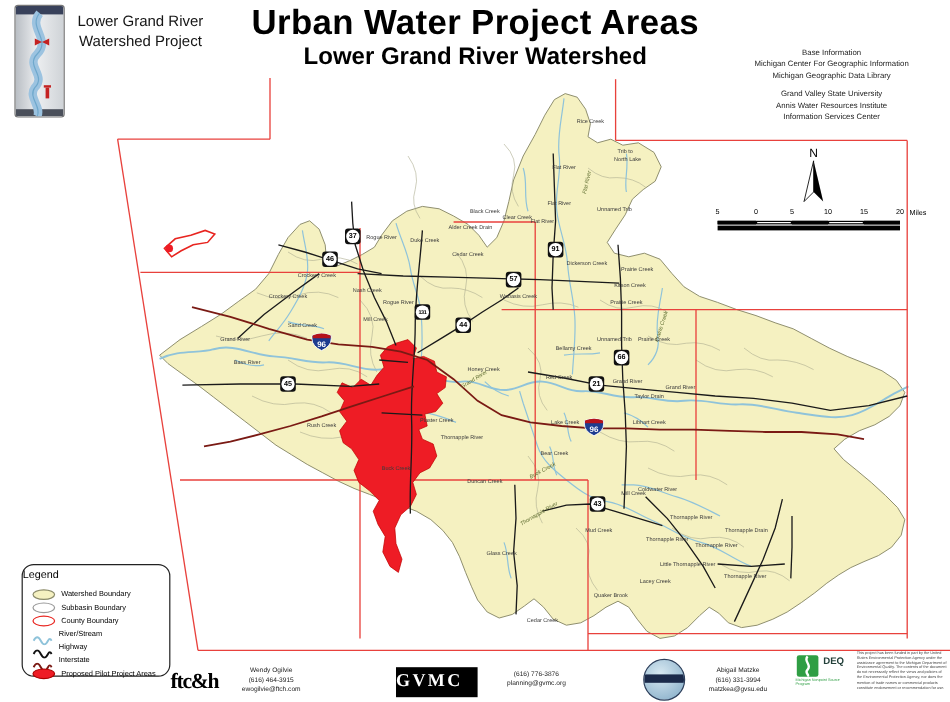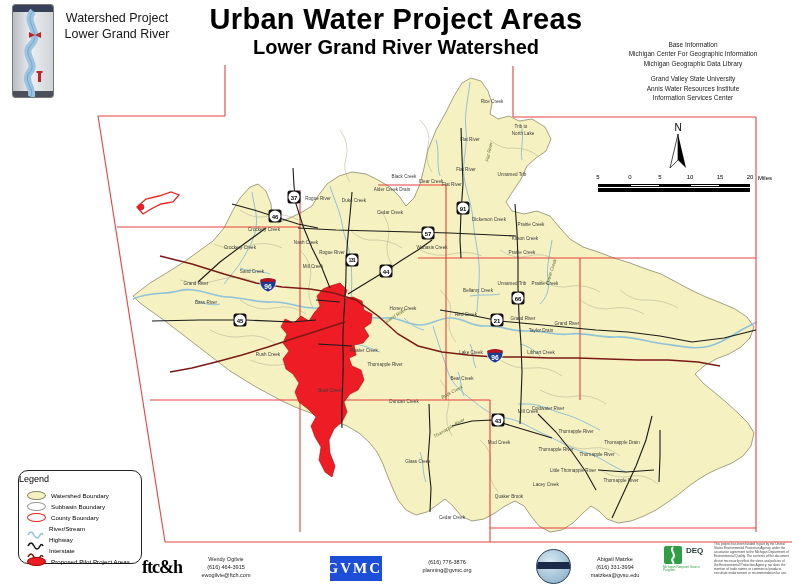--- a/index.html
+++ b/index.html
@@ -41,22 +41,22 @@
   .map-label.river{color:#5d6b2f;font-style:italic;}
   .shield-state{position:absolute;width:13px;height:13px;background:#101010;border-radius:2.5px;
                 display:flex;align-items:center;justify-content:center;}
   .shield-state .circ{width:10.5px;height:10.5px;background:#fff;border-radius:50%;display:flex;
                       align-items:center;justify-content:center;font-weight:bold;color:#000;font-size:6px;}
   .shield-i{position:absolute;width:18px;height:16px;}
   
   .ftch{position:absolute;left:142px;top:557px;font-family:"Liberation Serif",serif;
         font-weight:bold;font-size:18px;letter-spacing:-1px;color:#000;}
   .contact{position:absolute;text-align:center;font-size:5.5px;line-height:1.45;color:#222;}
-  .gvmc{position:absolute;left:330px;top:556px;width:52px;height:25px;background:#1d4ed8;
-        display:flex;align-items:center;justify-content:flex-end;}
+  .gvmc{position:absolute;left:330px;top:556px;width:68px;height:25px;background:#000000;
+        display:flex;align-items:center;justify-content:flex-start;}
   .gvmc span{color:#fff;font-family:"Liberation Serif",serif;font-weight:bold;font-size:15px;letter-spacing:2px;}
   .awri{position:absolute;left:536px;top:549px;width:33px;height:33px;border-radius:50%;
         background:radial-gradient(circle at 40% 35%,#d8e9f2,#7fa8c4);border:1px solid #2c3e5a;overflow:hidden;}
   .awri .band{position:absolute;left:-2px;right:-2px;top:12px;height:7px;background:#1b2a4a;}
   .deq-sq{position:absolute;left:664px;top:546px;width:18px;height:18px;background:#2f9e44;border-radius:2px;}
   .deq-txt{position:absolute;left:686px;top:546px;font-size:8px;font-weight:bold;color:#23403a;}
   .deq-prog{position:absolute;left:663px;top:565px;width:100px;}
   .deq-prog .in{font-size:7px;color:#2f9e44;line-height:1.15;transform:scale(.45);transform-origin:0 0;width:100px;}
   .disclaimer{position:absolute;left:714px;top:542px;width:76px;height:42px;overflow:hidden;}
   .disclaimer .in{width:166px;font-size:7px;line-height:1.3;color:#444;transform:scale(.455);transform-origin:0 0;}
@@ -279,22 +279,22 @@
     <rect x="0" y="0" width="40" height="7" fill="#38415a"></rect>
     <rect x="0" y="86" width="40" height="6" fill="#4a4f5a"></rect>
     <path d="M20,6 C10,18 30,28 18,40 C8,50 26,58 16,68 C10,76 22,84 18,92" stroke="#9cc3e0" stroke-width="7" fill="none"></path>
     <path d="M20,6 C10,18 30,28 18,40 C8,50 26,58 16,68 C10,76 22,84 18,92" stroke="#6fa8cc" stroke-width="1" fill="none"></path>
     <path d="M22,30 l6,-3 l0,6 l-6,-3 l-6,3 l0,-6 Z" fill="#c42222"></path>
     <rect x="25" y="68" width="3" height="9" fill="#c42222"></rect>
       <rect x="23.5" y="66" width="6" height="2" fill="#c42222"></rect>
   </svg>
 </div>
 <div class="logo-title">
+  <div>Lower Grand River</div>
   <div>Watershed Project</div>
-  <div>Lower Grand River</div>
 </div>
 <div class="map-title">
   <h1>Urban Water Project Areas</h1>
   <h2>Lower Grand River Watershed</h2>
 </div>
 <div class="base-info">
   <div>Base Information</div>
   <div>Michigan Center For Geographic Information</div>
   <div>Michigan Geographic Data Library</div>
   <div class="gap"></div>

